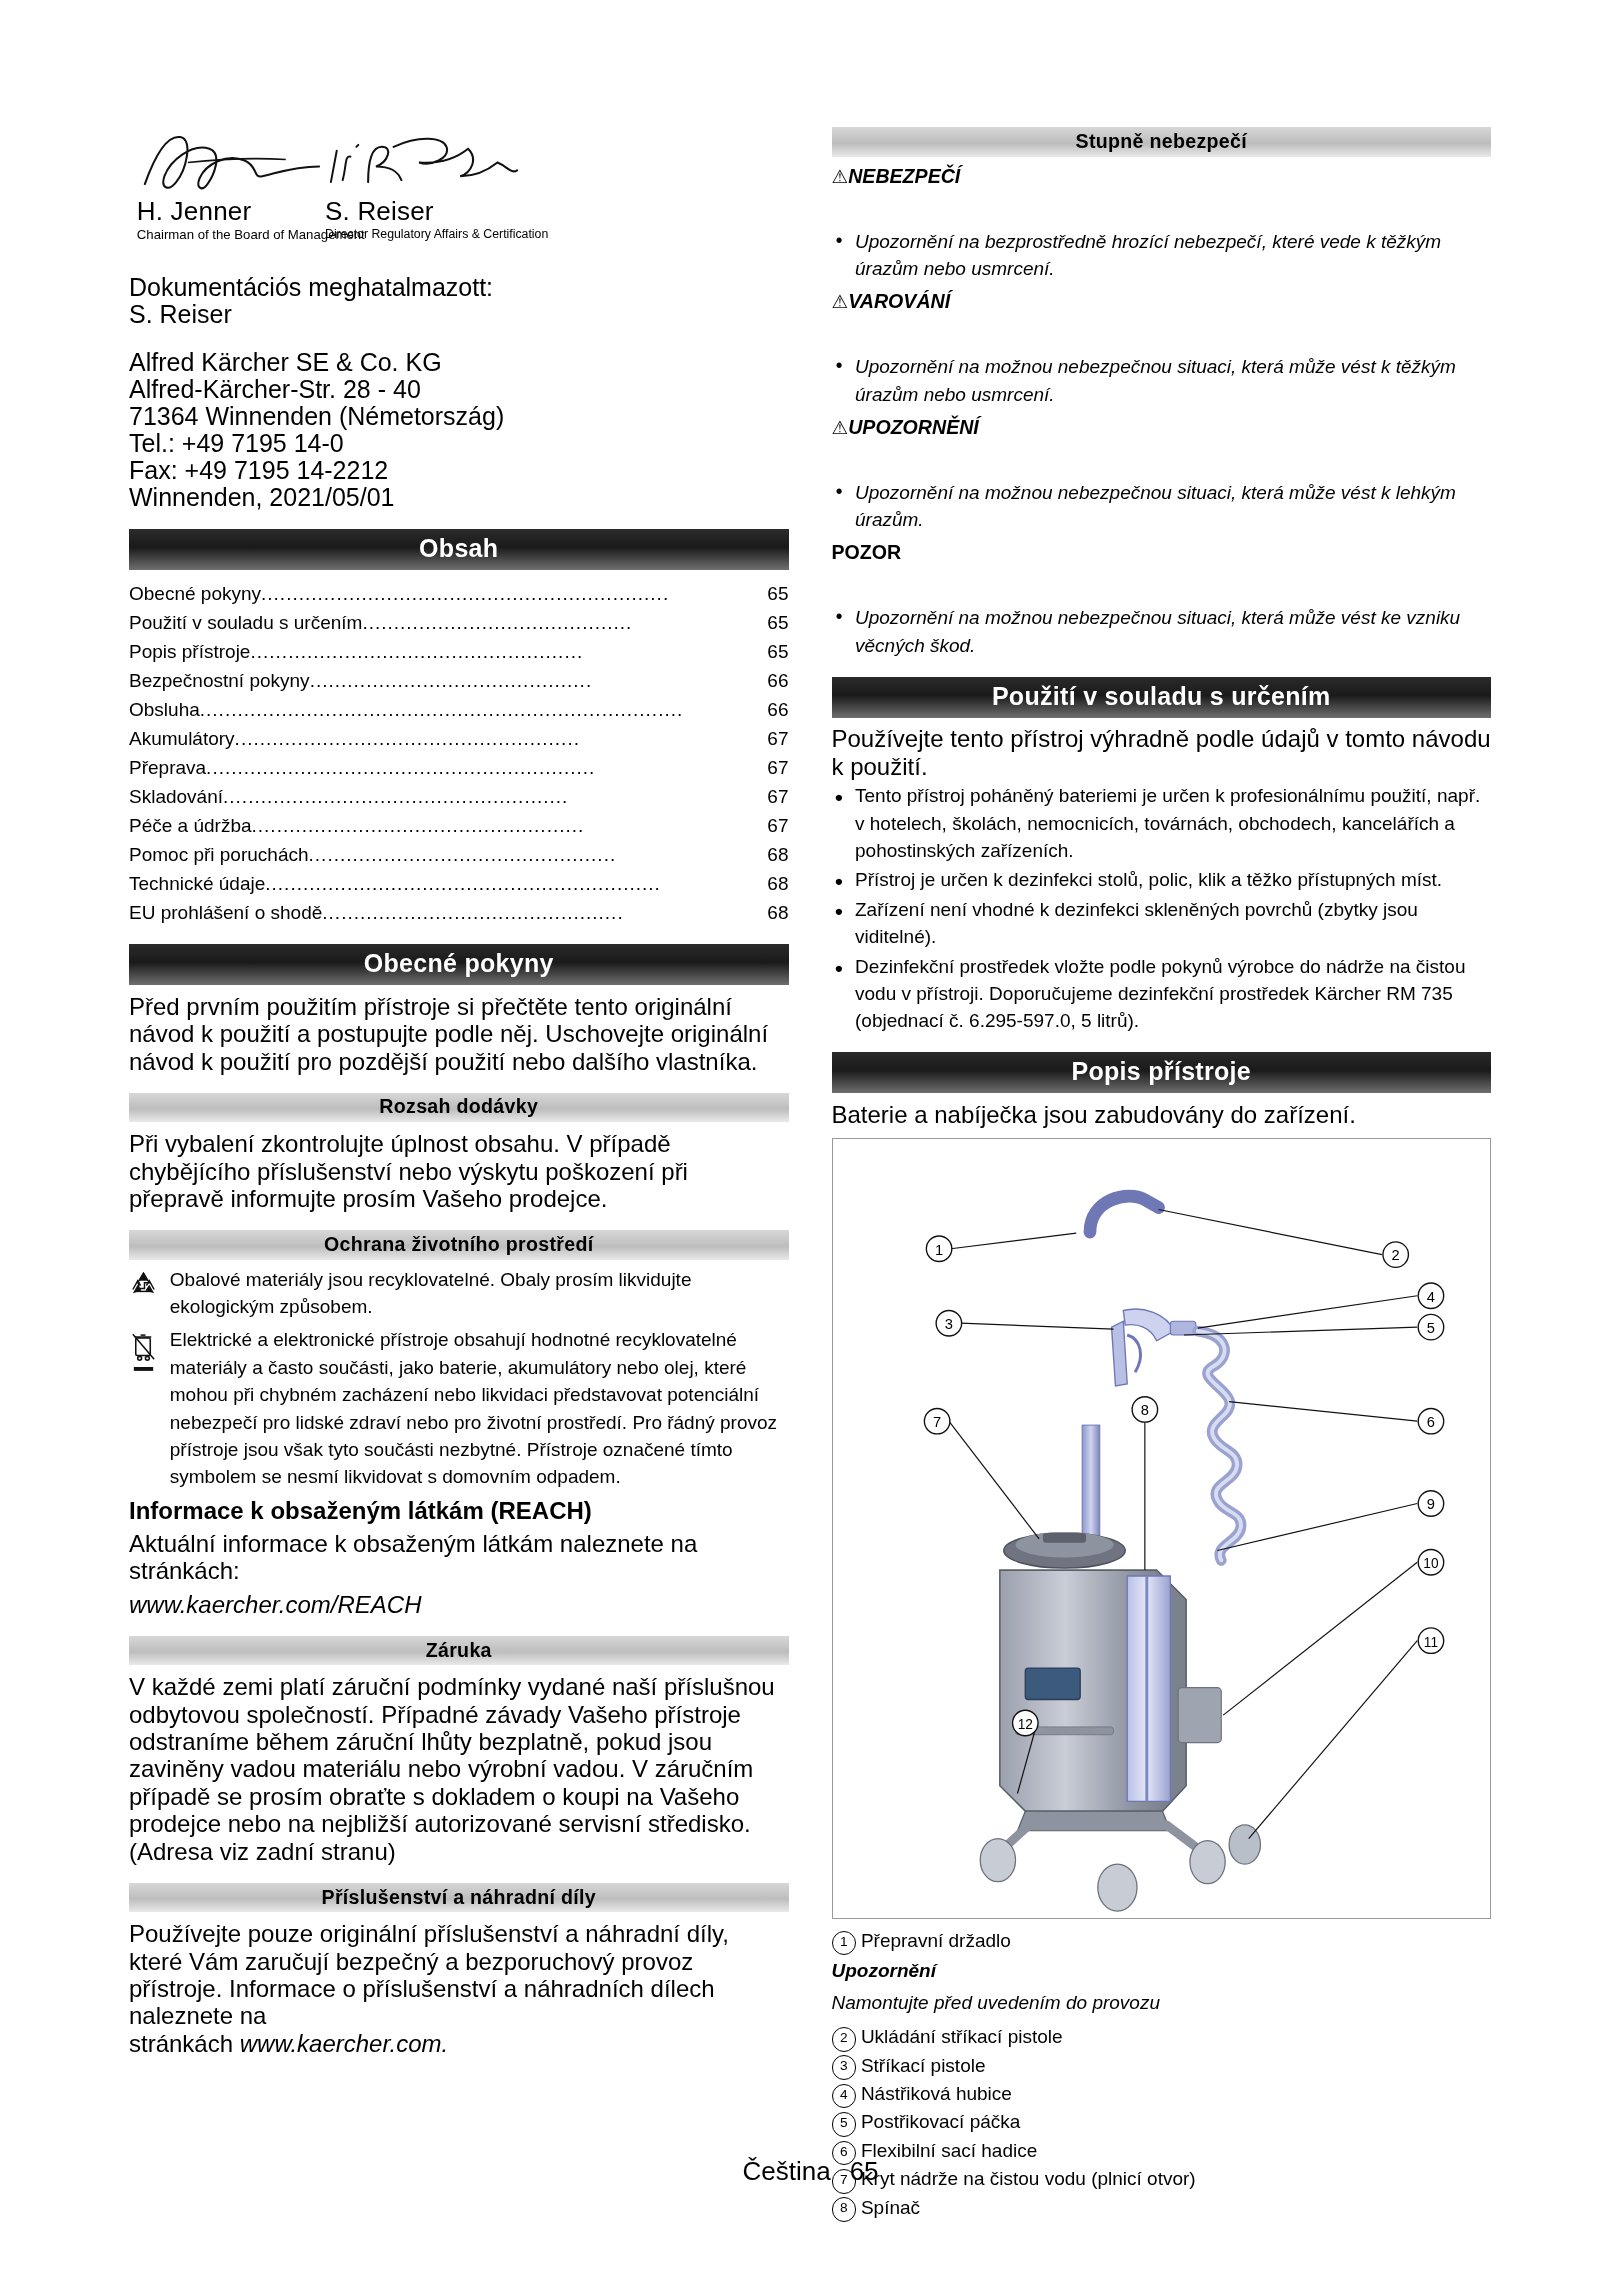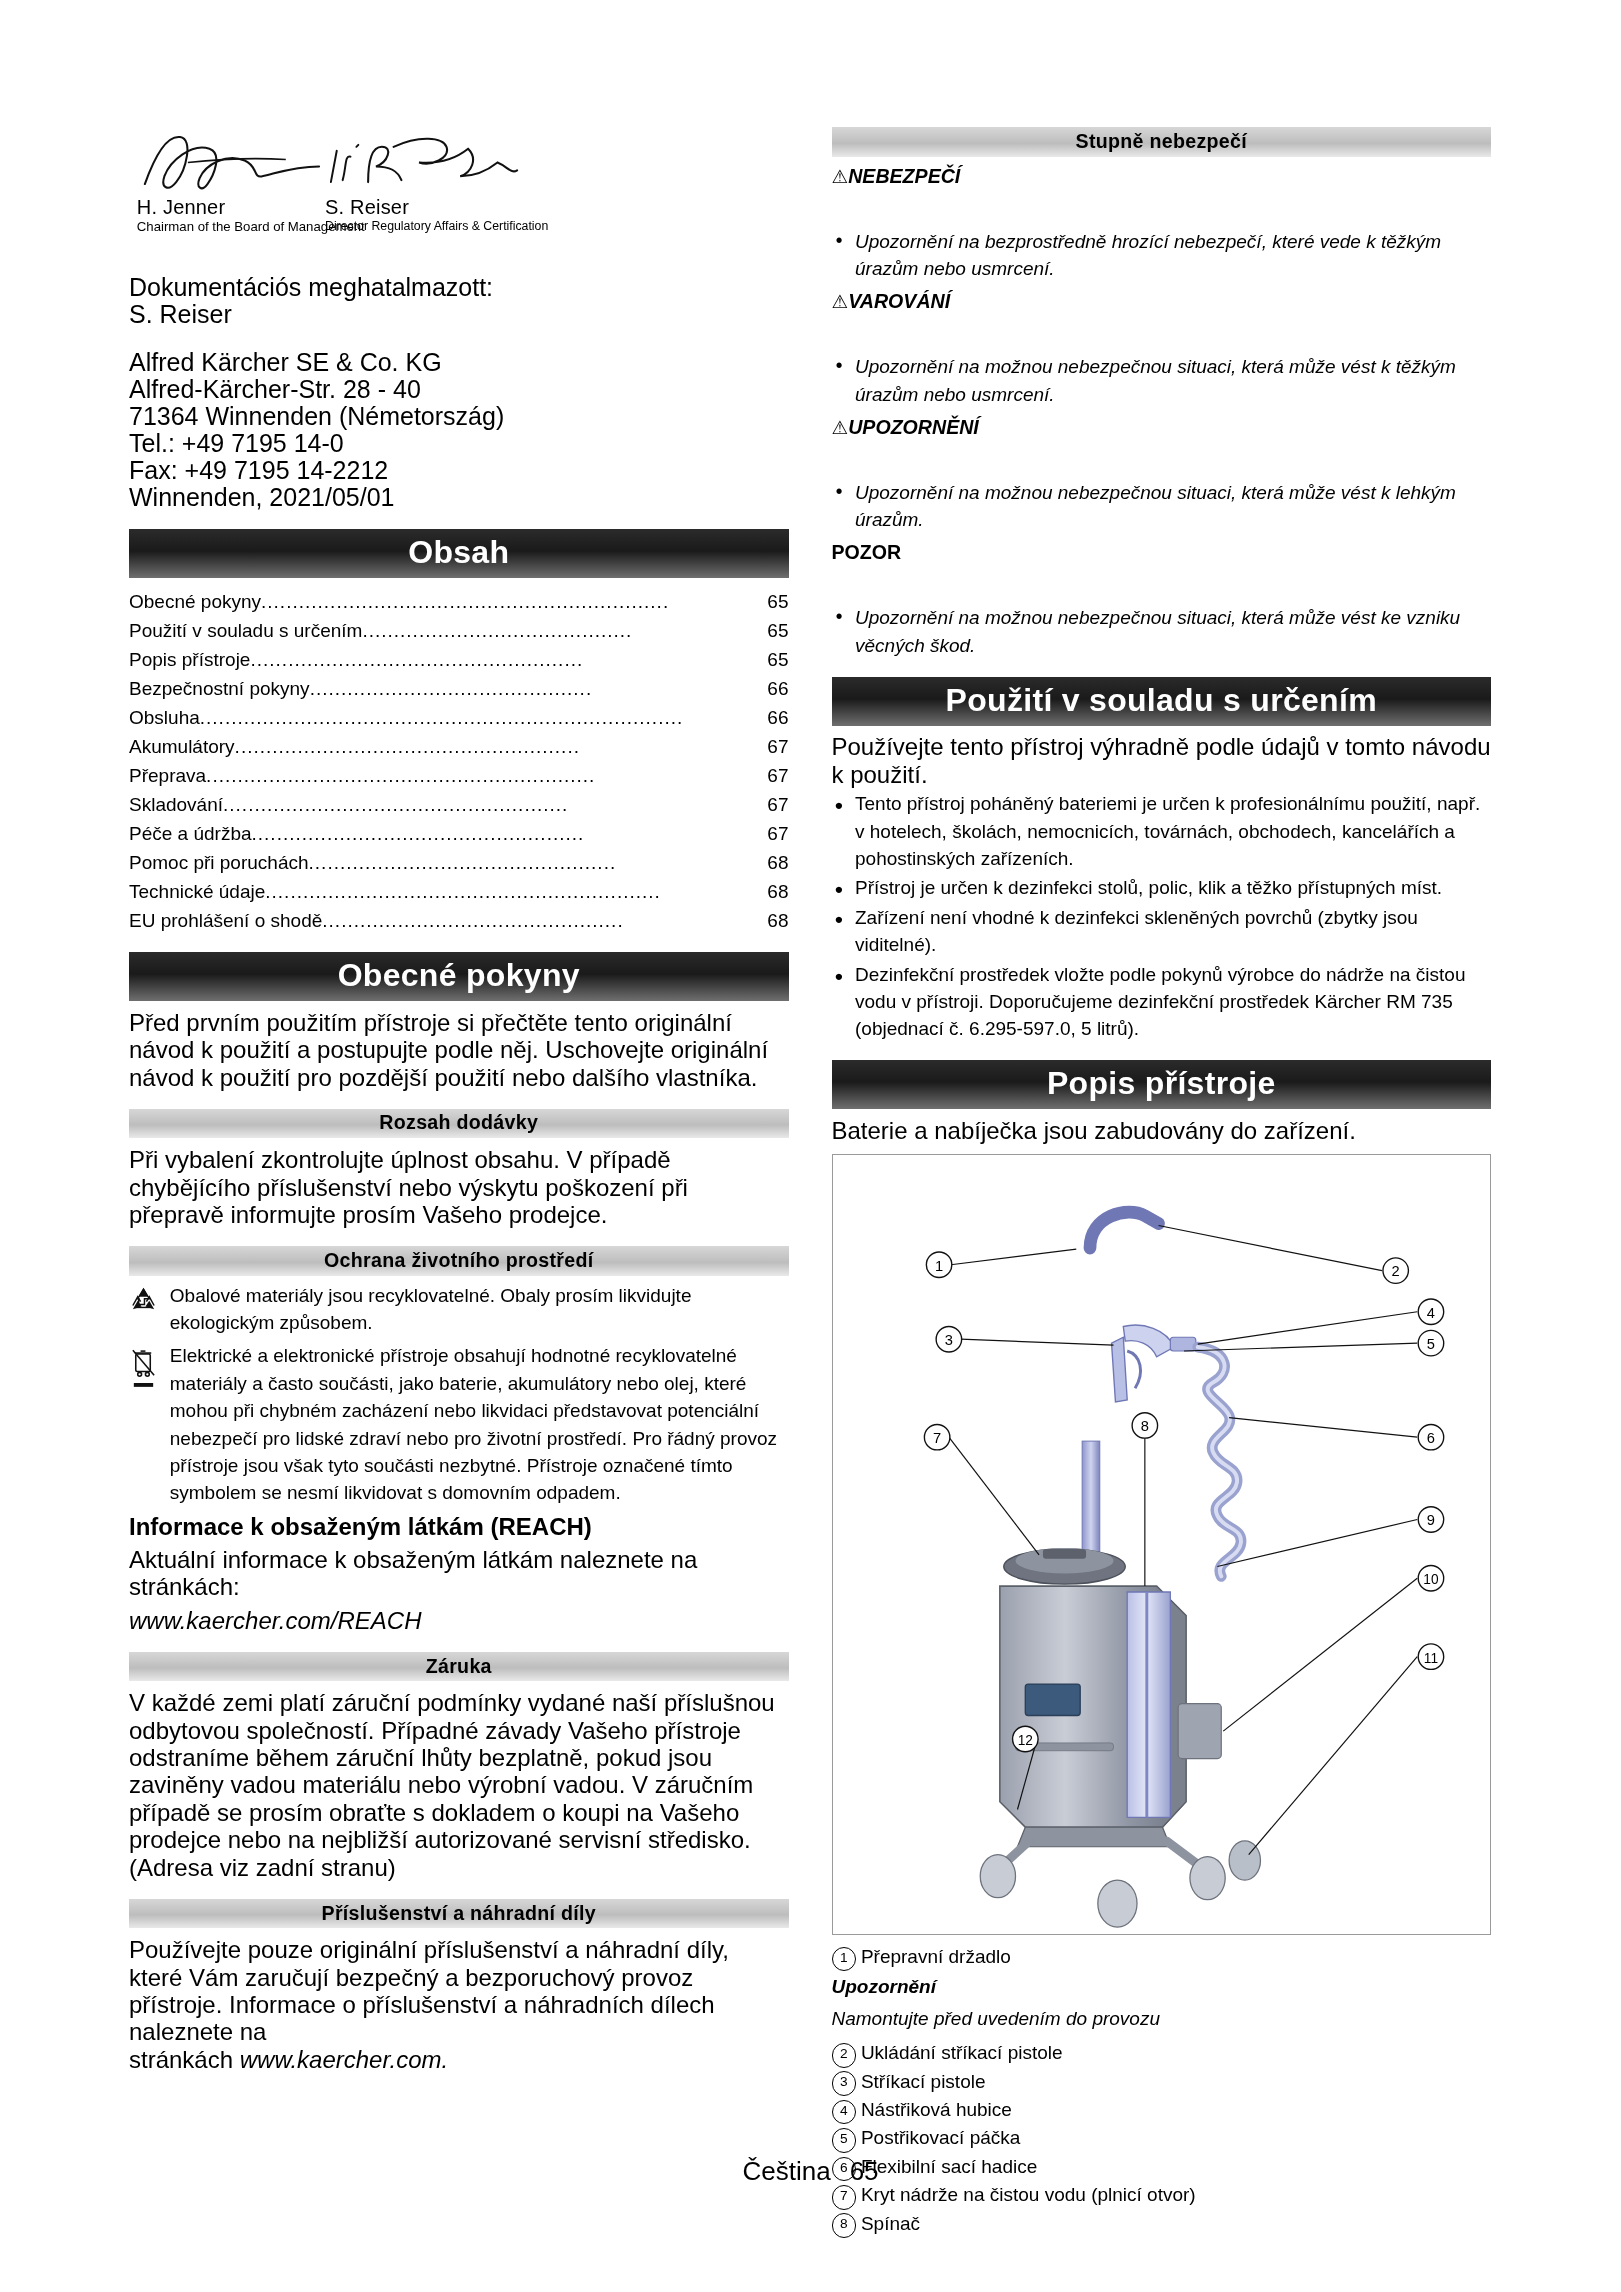--- a/index.html
+++ b/index.html
@@ -19,32 +19,32 @@
     position:absolute; left:129px; top:127px; width:1362px;
     display:flex; gap:43px;
   }
   .col { width:660px; }
   
   .sig-row { position:relative; height:137px; }
   .sig-block { position:absolute; top:0; }
   .sig-1 { left:7.8px; }
   .sig-2 { left:196px; }
   .sig-curve { height:69px; position:relative; }
-  .sig-name { font-size:20px; letter-spacing:0.2px; }
+  .sig-name { font-size:26px; letter-spacing:0.2px; }
   .sig-role { font-size:13.2px; }
   .sig-role-2 { font-size:12.3px; }
   svg.scribble { display:block; }
   
   .addr { font-size:25px; line-height:27px; margin-top:9.8px; }
   .addr .sp { display:block; height:21.6px; }
   
   .barwrap { margin-top:17.6px; }
   .bar {
     background:linear-gradient(to bottom,#2b2b2b 0%,#1a1a1a 45%,#6f6f6f 100%);
-    color:#fff; text-align:center; font-weight:bold; font-size:32px;
+    color:#fff; text-align:center; font-weight:bold; font-size:25px;
     padding:4.9px 0 6.9px 0; letter-spacing:0.3px;
   }
   .bar.sub {
     background:linear-gradient(to bottom,#d7d7d7 0%,#bdbdbd 55%,#e9e9e9 100%);
     color:#000; font-size:19.6px; padding:2.9px 0 3.9px 0;
   }
   
   .toc { margin-top:8.8px; font-size:19px; line-height:29px; }
   .toc-row { display:flex; align-items:baseline; }
   .toc-label { white-space:nowrap; }

